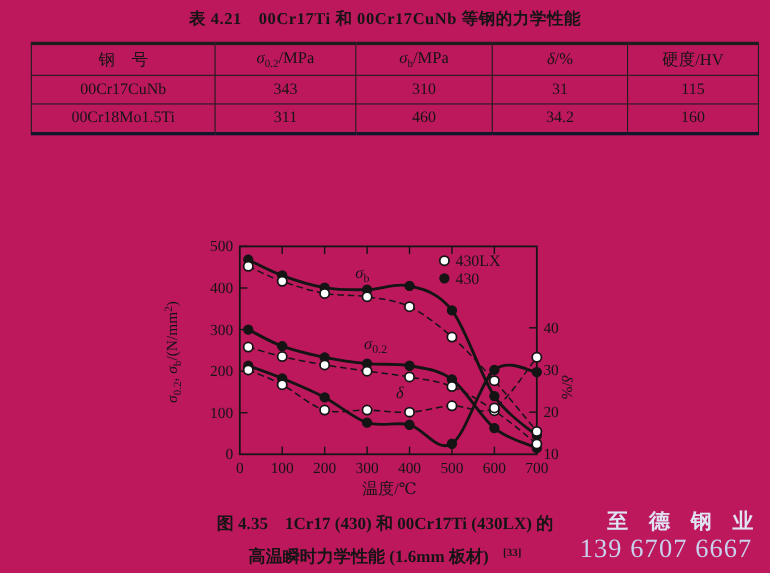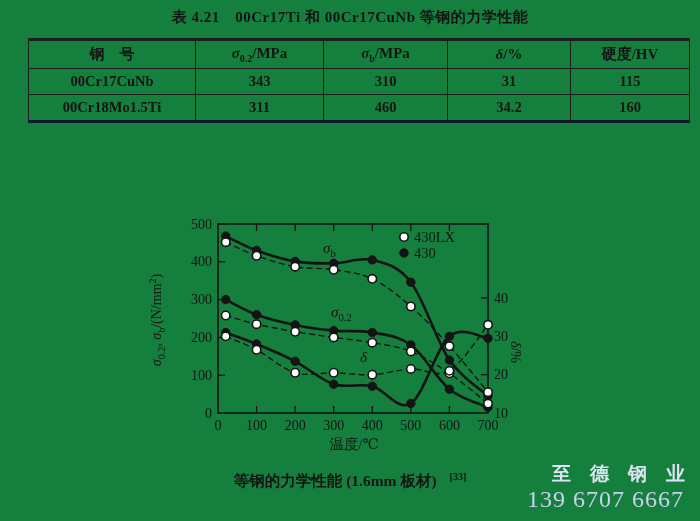--- a/index.html
+++ b/index.html
@@ -1,32 +1,32 @@
 <!DOCTYPE html>
 <html><head>
 <meta charset="utf-8">
 <style>
   html,body{margin:0;padding:0;background:#888;}
   .page{
-    position:relative;width:700px;height:521px;background:#15803d;
+    position:relative;width:700px;height:521px;background:#be185d;
     font-family:"Liberation Serif","DejaVu Serif",serif;color:#141414;
     overflow:hidden;margin:0 auto;
   }
   .table-title{
     position:absolute;left:0;top:8px;width:700px;text-align:center;
     font-size:15px;font-weight:bold;letter-spacing:.5px;
   }
   table.mech{
     position:absolute;left:28px;top:38px;width:661px;
     border-collapse:collapse;table-layout:fixed;
     font-size:14.5px;
   }
   table.mech th,table.mech td{
     border:1px solid #1d1d1d;text-align:center;padding:0;
-    height:25px;font-weight:bold;overflow:hidden;white-space:nowrap;
+    height:25px;font-weight:normal;overflow:hidden;white-space:nowrap;
   }
   table.mech thead th{height:27px;border-top:3px solid #1d1d1d;font-size:15px;}
   table.mech tbody tr:last-child td{border-bottom:3px solid #0f172a;}
   table.mech i{font-style:italic;font-family:"Liberation Serif","DejaVu Serif",serif;}
   table.mech sub{font-size:10px;}
   svg.chart{position:absolute;left:0;top:0;}
   .caption{
     position:absolute;left:0;top:464px;width:700px;text-align:center;
     font-weight:bold;font-size:15.5px;line-height:26px;
   }
@@ -183,19 +183,20 @@
       <text x="323" y="253" fill="#141414" font-family="&quot;Liberation Serif&quot;,&quot;DejaVu Serif&quot;,serif" font-size="15" text-anchor="start"><tspan font-size="15" font-style="italic">σ</tspan><tspan dy="3.5" font-size="10.799999999999999">b</tspan></text>
       <text x="331" y="317" fill="#141414" font-family="&quot;Liberation Serif&quot;,&quot;DejaVu Serif&quot;,serif" font-size="15" text-anchor="start"><tspan font-size="15" font-style="italic">σ</tspan><tspan dy="3.5" font-size="10.799999999999999">0.2</tspan></text>
       <text x="360" y="362" fill="#141414" font-family="&quot;Liberation Serif&quot;,&quot;DejaVu Serif&quot;,serif" font-size="15" text-anchor="start"><tspan font-size="15" font-style="italic">δ</tspan></text>
       <circle cx="404" cy="237" r="4.2" fill="#ffffff" stroke="#141414" stroke-width="1.6"></circle>
       <text x="414" y="242" fill="#141414" font-family="&quot;Liberation Serif&quot;,&quot;DejaVu Serif&quot;,serif" font-size="14.5" text-anchor="start">430LX</text>
       <circle cx="404" cy="253" r="4.2" fill="#141414" stroke="#141414" stroke-width="1"></circle>
       <text x="414" y="258" fill="#141414" font-family="&quot;Liberation Serif&quot;,&quot;DejaVu Serif&quot;,serif" font-size="14.5" text-anchor="start">430</text>
     </svg>
 
   <div class="caption">
-    <span class="cap-line2"><span>等钢的力学性能 (1.6mm 板材)</span><sup>[33]</sup></span>
+    <span class="cap-line1">图 4.35　1Cr17 (430) 和 00Cr17Ti (430LX) 的</span>
+    <span class="cap-line2"><span>高温瞬时力学性能 (1.6mm 板材)</span><sup>[33]</sup></span>
   </div>
 
   <div class="wm-name" style="color: rgb(223, 227, 244);">至德钢业</div>
   <div class="wm-phone" style="color: rgb(201, 209, 236);">139 6707 6667</div>
 
 </div>
 
 </body></html>

